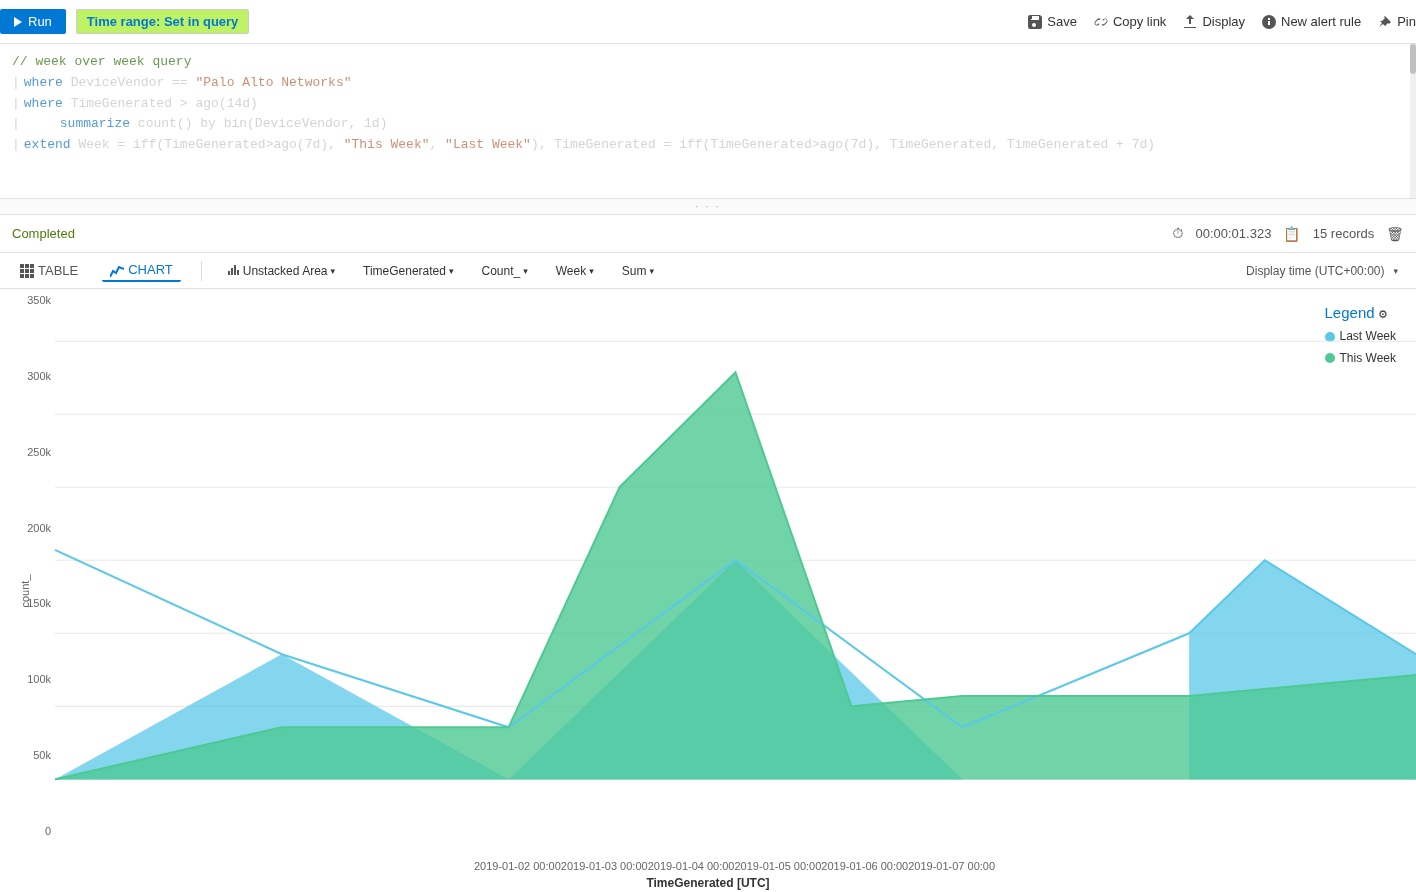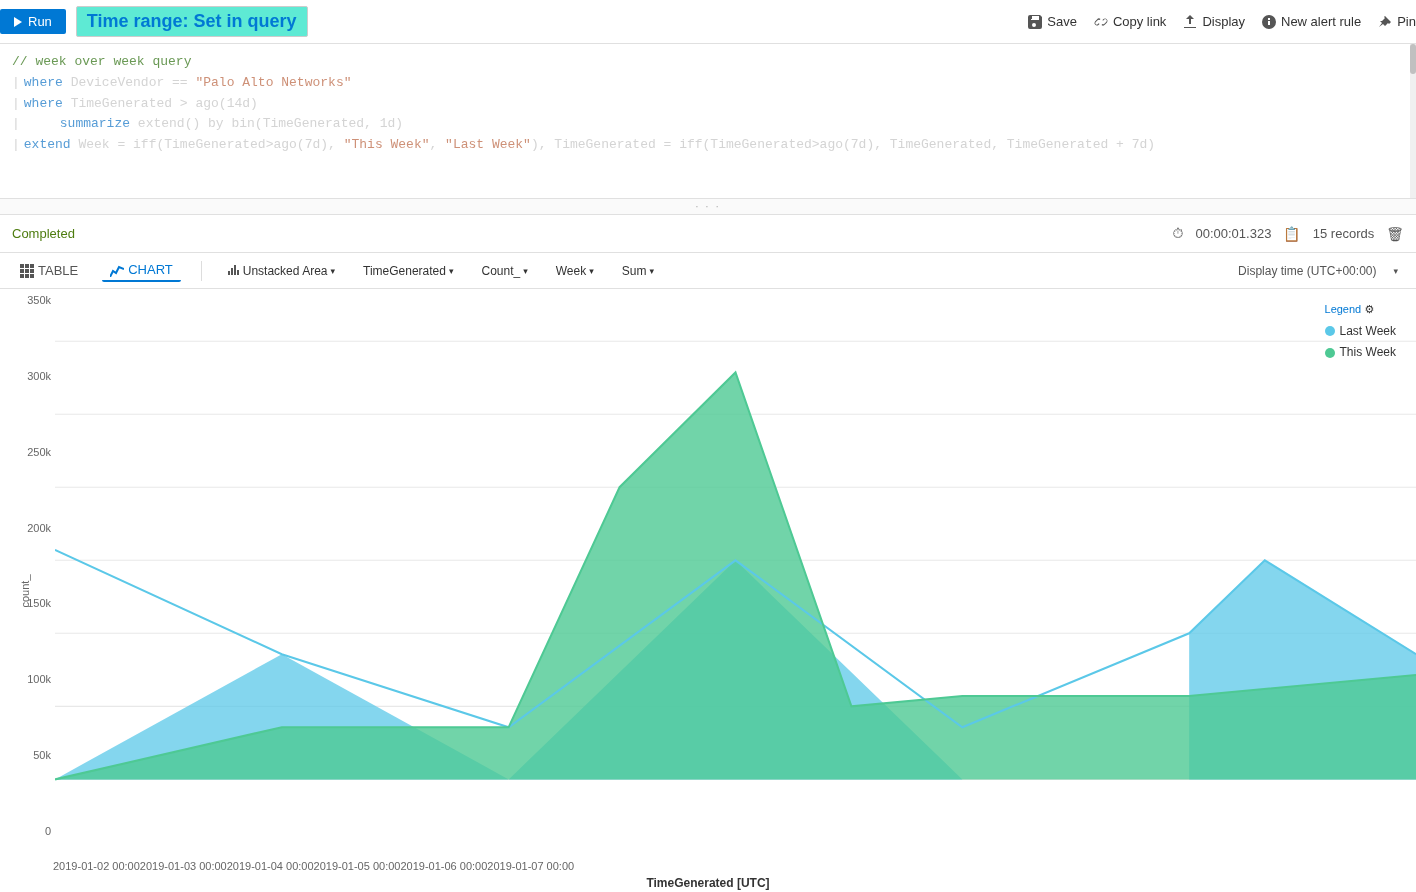--- a/index.html
+++ b/index.html
@@ -28,23 +28,23 @@
       display: flex;
       align-items: center;
       gap: 6px;
     }
     .btn-run .play-icon { width: 0; height: 0; border-top: 5px solid transparent; border-bottom: 5px solid transparent; border-left: 8px solid white; display: inline-block; }
 
     .time-range-btn {
       border: 1px solid #ccc;
       border-radius: 2px;
       padding: 4px 10px;
-      background: #5eead4;
-      cursor: pointer;
-      font-size: 18px;
+      background: #bef264;
+      cursor: pointer;
+      font-size: 13px;
       color: #333;
     }
     .time-range-btn span { color: #0078d4; font-weight: 600; }
 
     .toolbar-action {
       display: flex;
       align-items: center;
       gap: 4px;
       cursor: pointer;
       color: #333;
@@ -133,21 +133,21 @@
       cursor: pointer;
       font-size: 12px;
       color: #333;
     }
     .dropdown-btn .chevron { font-size: 9px; }
     .separator { width: 1px; height: 20px; background: #ddd; margin: 0 4px; }
 
     .display-time-btn {
       display: flex;
       align-items: center;
-      gap: 17px;
+      gap: 9px;
       padding: 3px 6px;
       border: none;
       background: none;
       cursor: pointer;
       font-size: 12px;
       color: #555;
     }
 
     
     #chart-container {
@@ -169,21 +169,21 @@
 
     .chart-legend {
       position: absolute;
       top: 10px;
       right: 20px;
       font-size: 12px;
       line-height: 1.8;
     }
     .legend-title {
       color: #0078d4;
-      font-size: 11px;
+      font-size: 15px;
       cursor: pointer;
     }
     .legend-item {
       display: flex;
       align-items: center;
       gap: 5px;
     }
     .legend-dot {
       width: 10px;
       height: 10px;
@@ -260,21 +260,21 @@
     </a>
   </div>
 </div>
 
 <div id="main-content">
 
   <div id="code-editor">
     <div class="code-line code-comment">// week over week query</div>
     <div class="code-line"><span class="code-pipe">|</span><span style="color:#569cd6;">where</span><span style="color:#d4d4d4;"> DeviceVendor == </span><span style="color:#ce9178;">"Palo Alto Networks"</span></div>
     <div class="code-line"><span class="code-pipe">|</span><span style="color:#569cd6;">where</span><span style="color:#d4d4d4;"> TimeGenerated &gt; ago(14d)</span></div>
-    <div class="code-line"><span class="code-pipe">|</span><span style="color:#569cd6;margin-left:36px;">summarize</span><span style="color:#d4d4d4;"> extend() by bin(TimeGenerated, 1d)</span></div>
+    <div class="code-line"><span class="code-pipe">|</span><span style="color:#569cd6;margin-left:36px;">summarize</span><span style="color:#d4d4d4;"> count() by bin(DeviceVendor, 1d)</span></div>
     <div class="code-line"><span class="code-pipe">|</span><span style="color:#569cd6;">extend</span><span style="color:#d4d4d4;"> Week = iff(TimeGenerated&gt;ago(7d), </span><span style="color:#ce9178;">"This Week"</span><span style="color:#d4d4d4;">, </span><span style="color:#ce9178;">"Last Week"</span><span style="color:#d4d4d4;">), TimeGenerated = iff(TimeGenerated&gt;ago(7d), TimeGenerated, TimeGenerated + 7d)</span></div>
     <div class="scrollbar-right">
         <div class="scrollbar-thumb"></div>
       </div>
   </div>
 
   <div class="resize-handle">· · ·</div>
 
   <div id="status-bar">
     <div class="status-left">
@@ -385,21 +385,21 @@
       <span style="font-size:11px;color:#666;">350k</span>
       <span style="font-size:11px;color:#666;">300k</span>
       <span style="font-size:11px;color:#666;">250k</span>
       <span style="font-size:11px;color:#666;">200k</span>
       <span style="font-size:11px;color:#666;">150k</span>
       <span style="font-size:11px;color:#666;">100k</span>
       <span style="font-size:11px;color:#666;">50k</span>
       <span style="font-size:11px;color:#666;">0</span>
     </div>
 
-    <div style="position:absolute;bottom:20px;left:43px;right:0;display:flex;justify-content:flex-start;padding:0 0 0 10px;">
+    <div style="position:absolute;bottom:20px;left:43px;right:0;display:flex;justify-content:center;padding:0 0 0 10px;">
       <span style="font-size:11px;color:#666;">2019-01-02 00:00</span>
       <span style="font-size:11px;color:#666;">2019-01-03 00:00</span>
       <span style="font-size:11px;color:#666;">2019-01-04 00:00</span>
       <span style="font-size:11px;color:#666;">2019-01-05 00:00</span>
       <span style="font-size:11px;color:#666;">2019-01-06 00:00</span>
       <span style="font-size:11px;color:#666;">2019-01-07 00:00</span>
     </div>
 
     <div style="position:absolute;bottom:2px;left:0;right:0;text-align:center;">
       <span style="font-size:12px;font-weight:600;color:#333;">TimeGenerated [UTC]</span>

